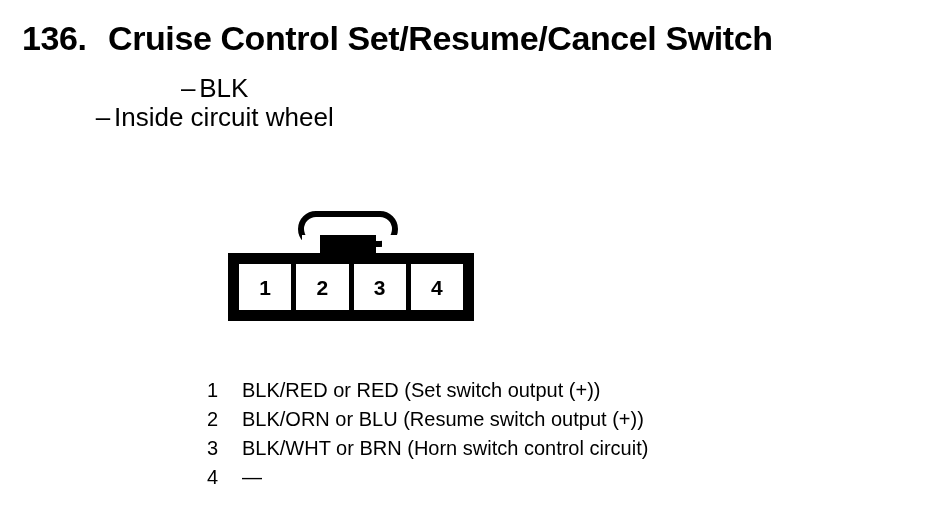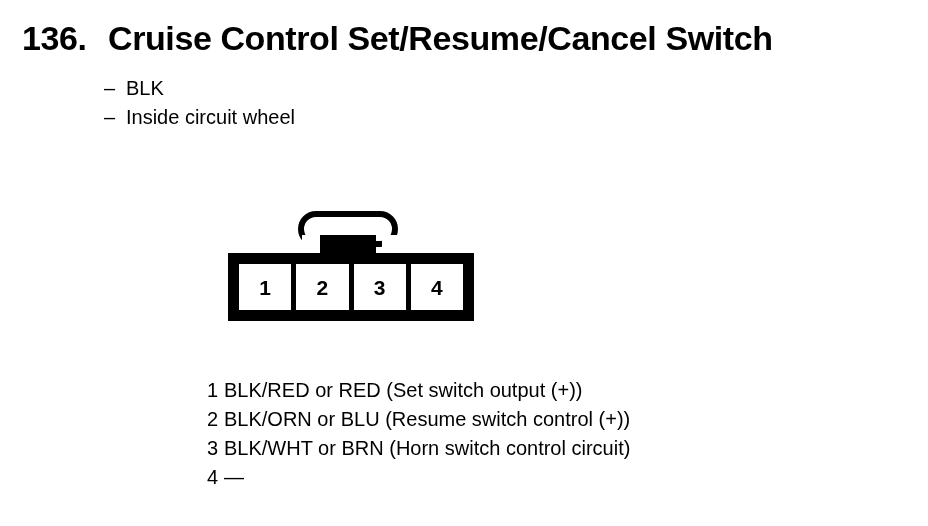--- a/index.html
+++ b/index.html
@@ -29,24 +29,25 @@
     white-space: nowrap;
   }
   .page-title .num {
     display: inline-block;
     min-width: 86px;
   }
 
   
   .notes {
     position: absolute;
-    left: 104px;
+    left: 92px;
     top: 74px;
-    font-size: 20px;
+    font-size: 26px;
     line-height: 29px;
+    text-align: center;
   }
   .note-row {
     white-space: nowrap;
   }
   .note-dash {
     display: inline-block;
     width: 22px;
   }
 
   
@@ -122,21 +123,21 @@
   .legend-row {
     white-space: nowrap;
     display: flex;
   }
   .legend-pin {
     width: 22px;
     text-align: right;
     flex: none;
   }
   .legend-desc {
-    margin-left: 6px;
+    margin-left: 24px;
   }
 </style>
 </head>
 <body>
 
 <div class="page-title">
   <span class="num">136.</span><span>Cruise Control Set/Resume/Cancel Switch</span>
 </div>
 
 <div class="notes">
@@ -161,21 +162,21 @@
   </div>
 </div>
 
 <div class="legend">
   <div class="legend-row">
     <span class="legend-pin">1</span>
     <span class="legend-desc">BLK/RED or RED (Set switch output (+))</span>
   </div>
   <div class="legend-row">
     <span class="legend-pin">2</span>
-    <span class="legend-desc">BLK/ORN or BLU (Resume switch control (+))</span>
+    <span class="legend-desc">BLK/ORN or BLU (Resume switch output (+))</span>
   </div>
   <div class="legend-row">
     <span class="legend-pin">3</span>
     <span class="legend-desc">BLK/WHT or BRN (Horn switch control circuit)</span>
   </div>
   <div class="legend-row">
     <span class="legend-pin">4</span>
     <span class="legend-desc">—</span>
   </div>
 </div>

